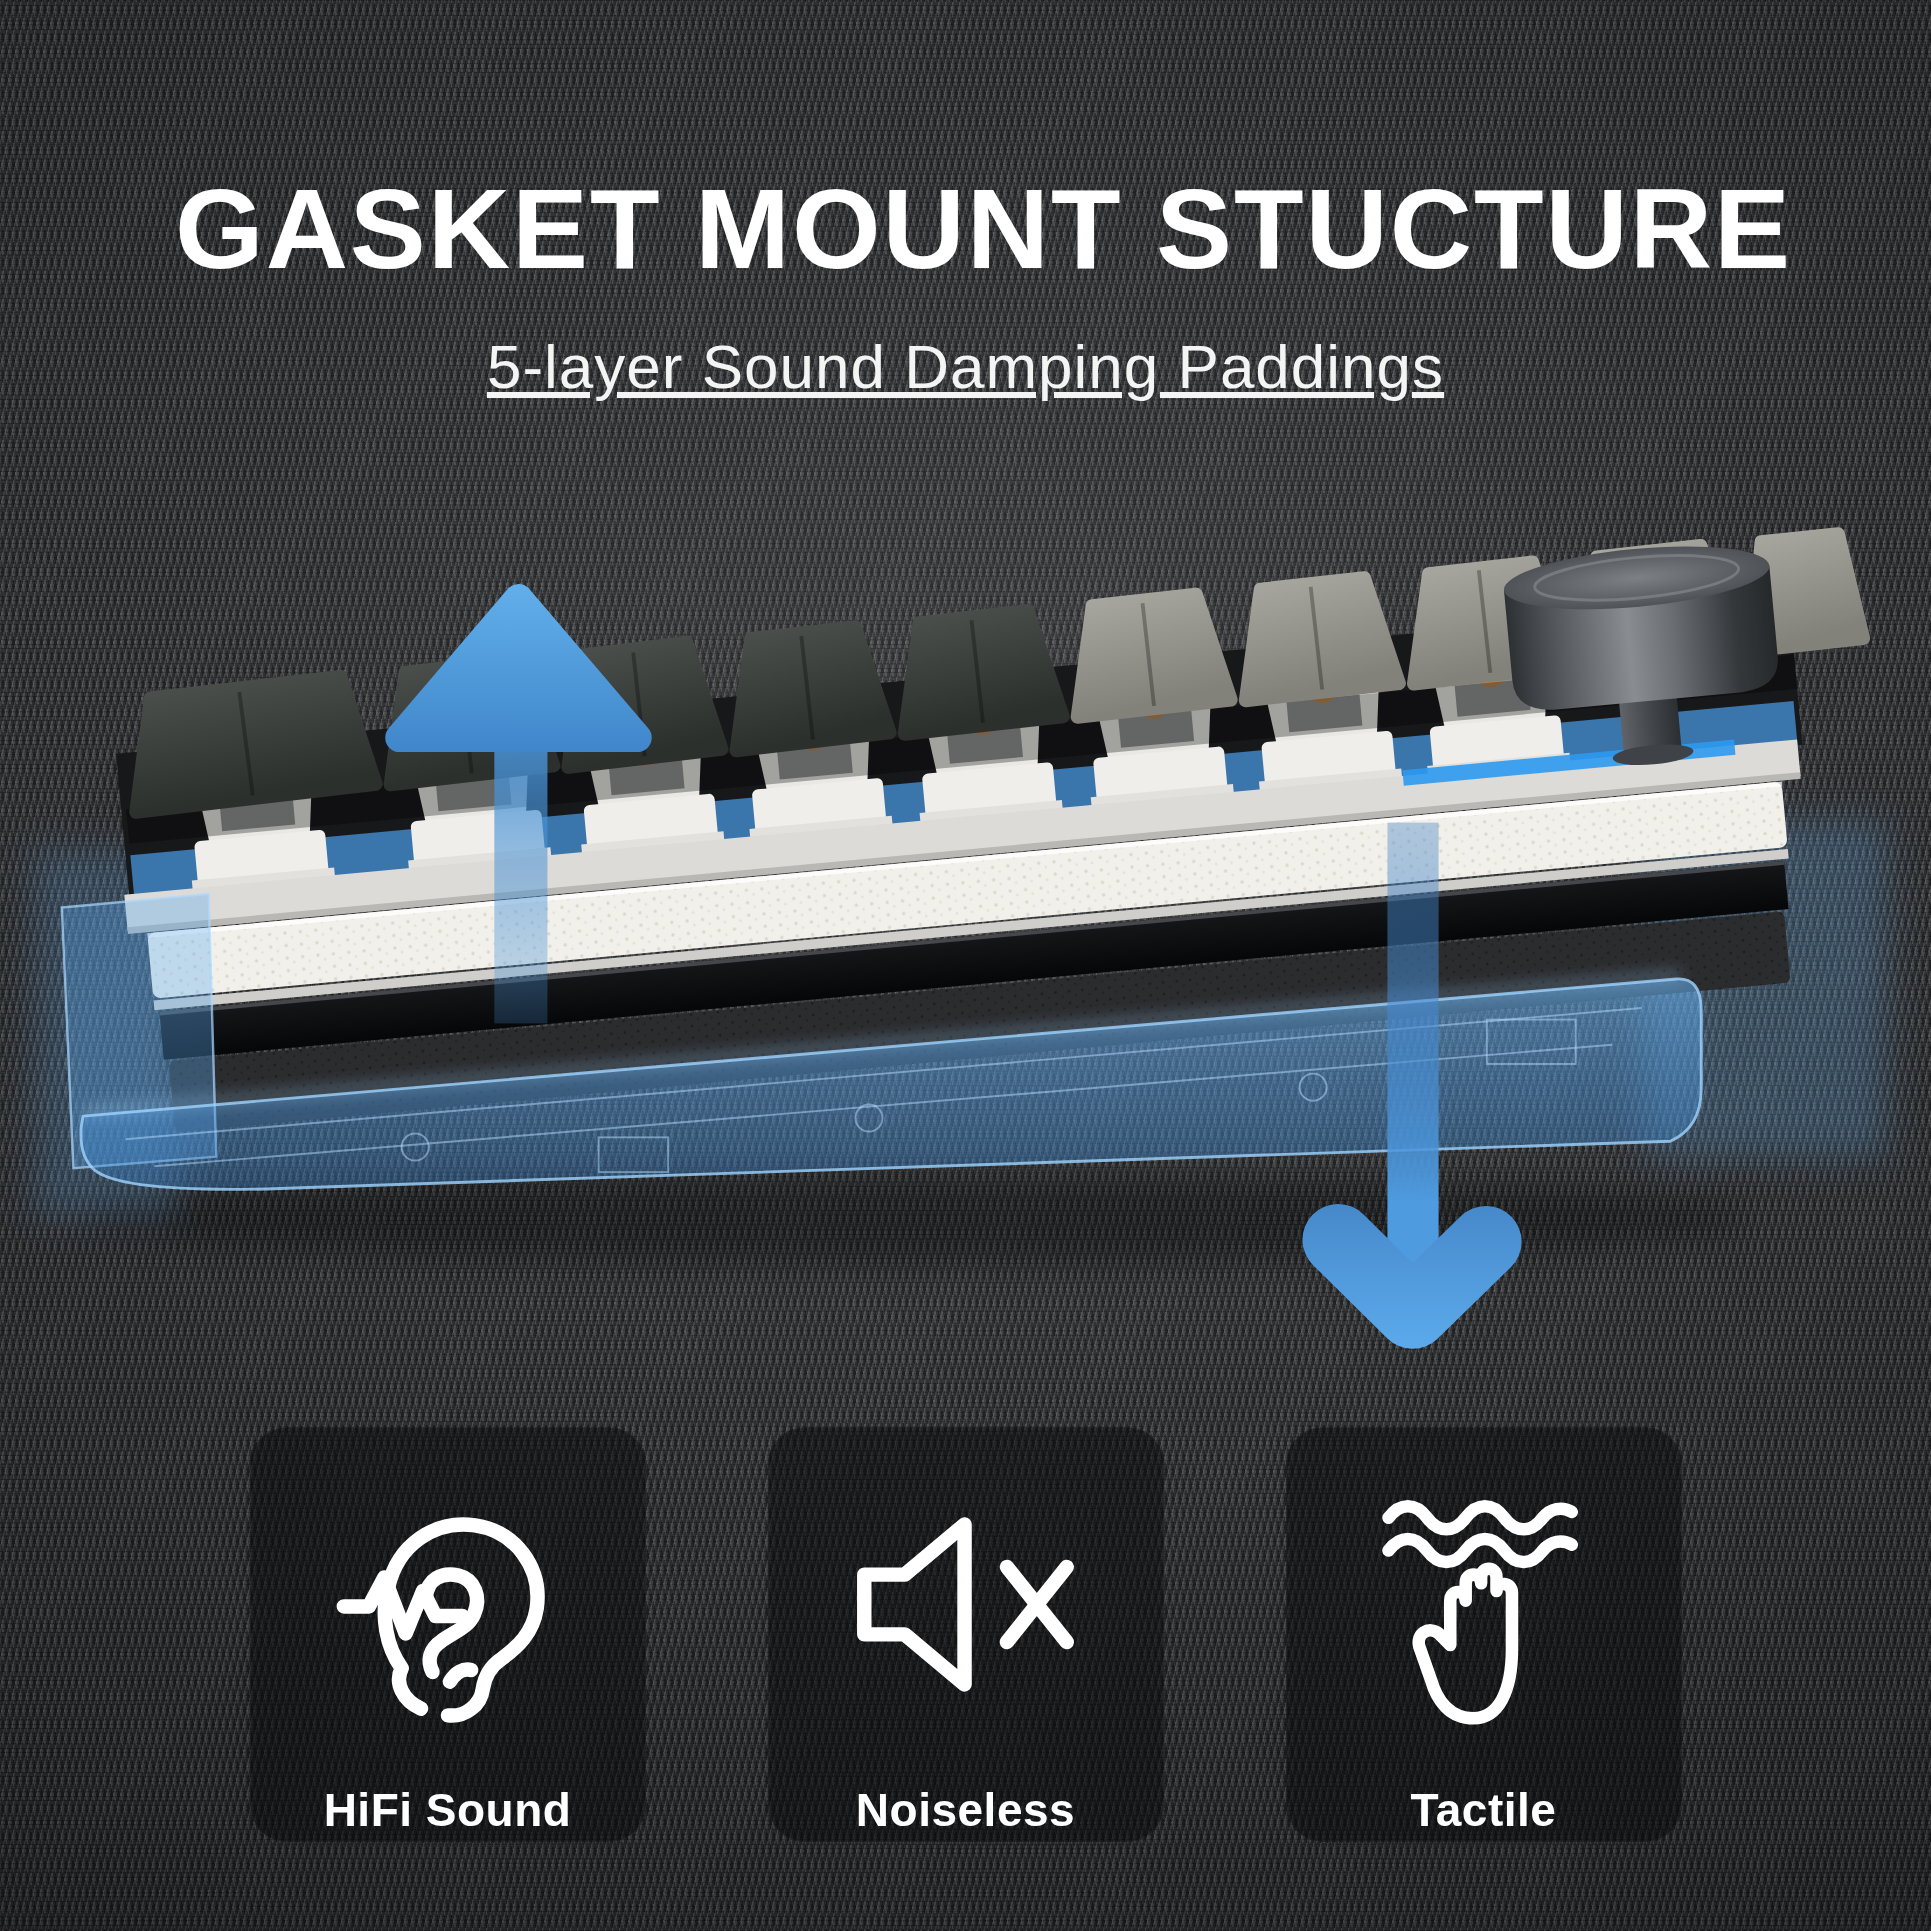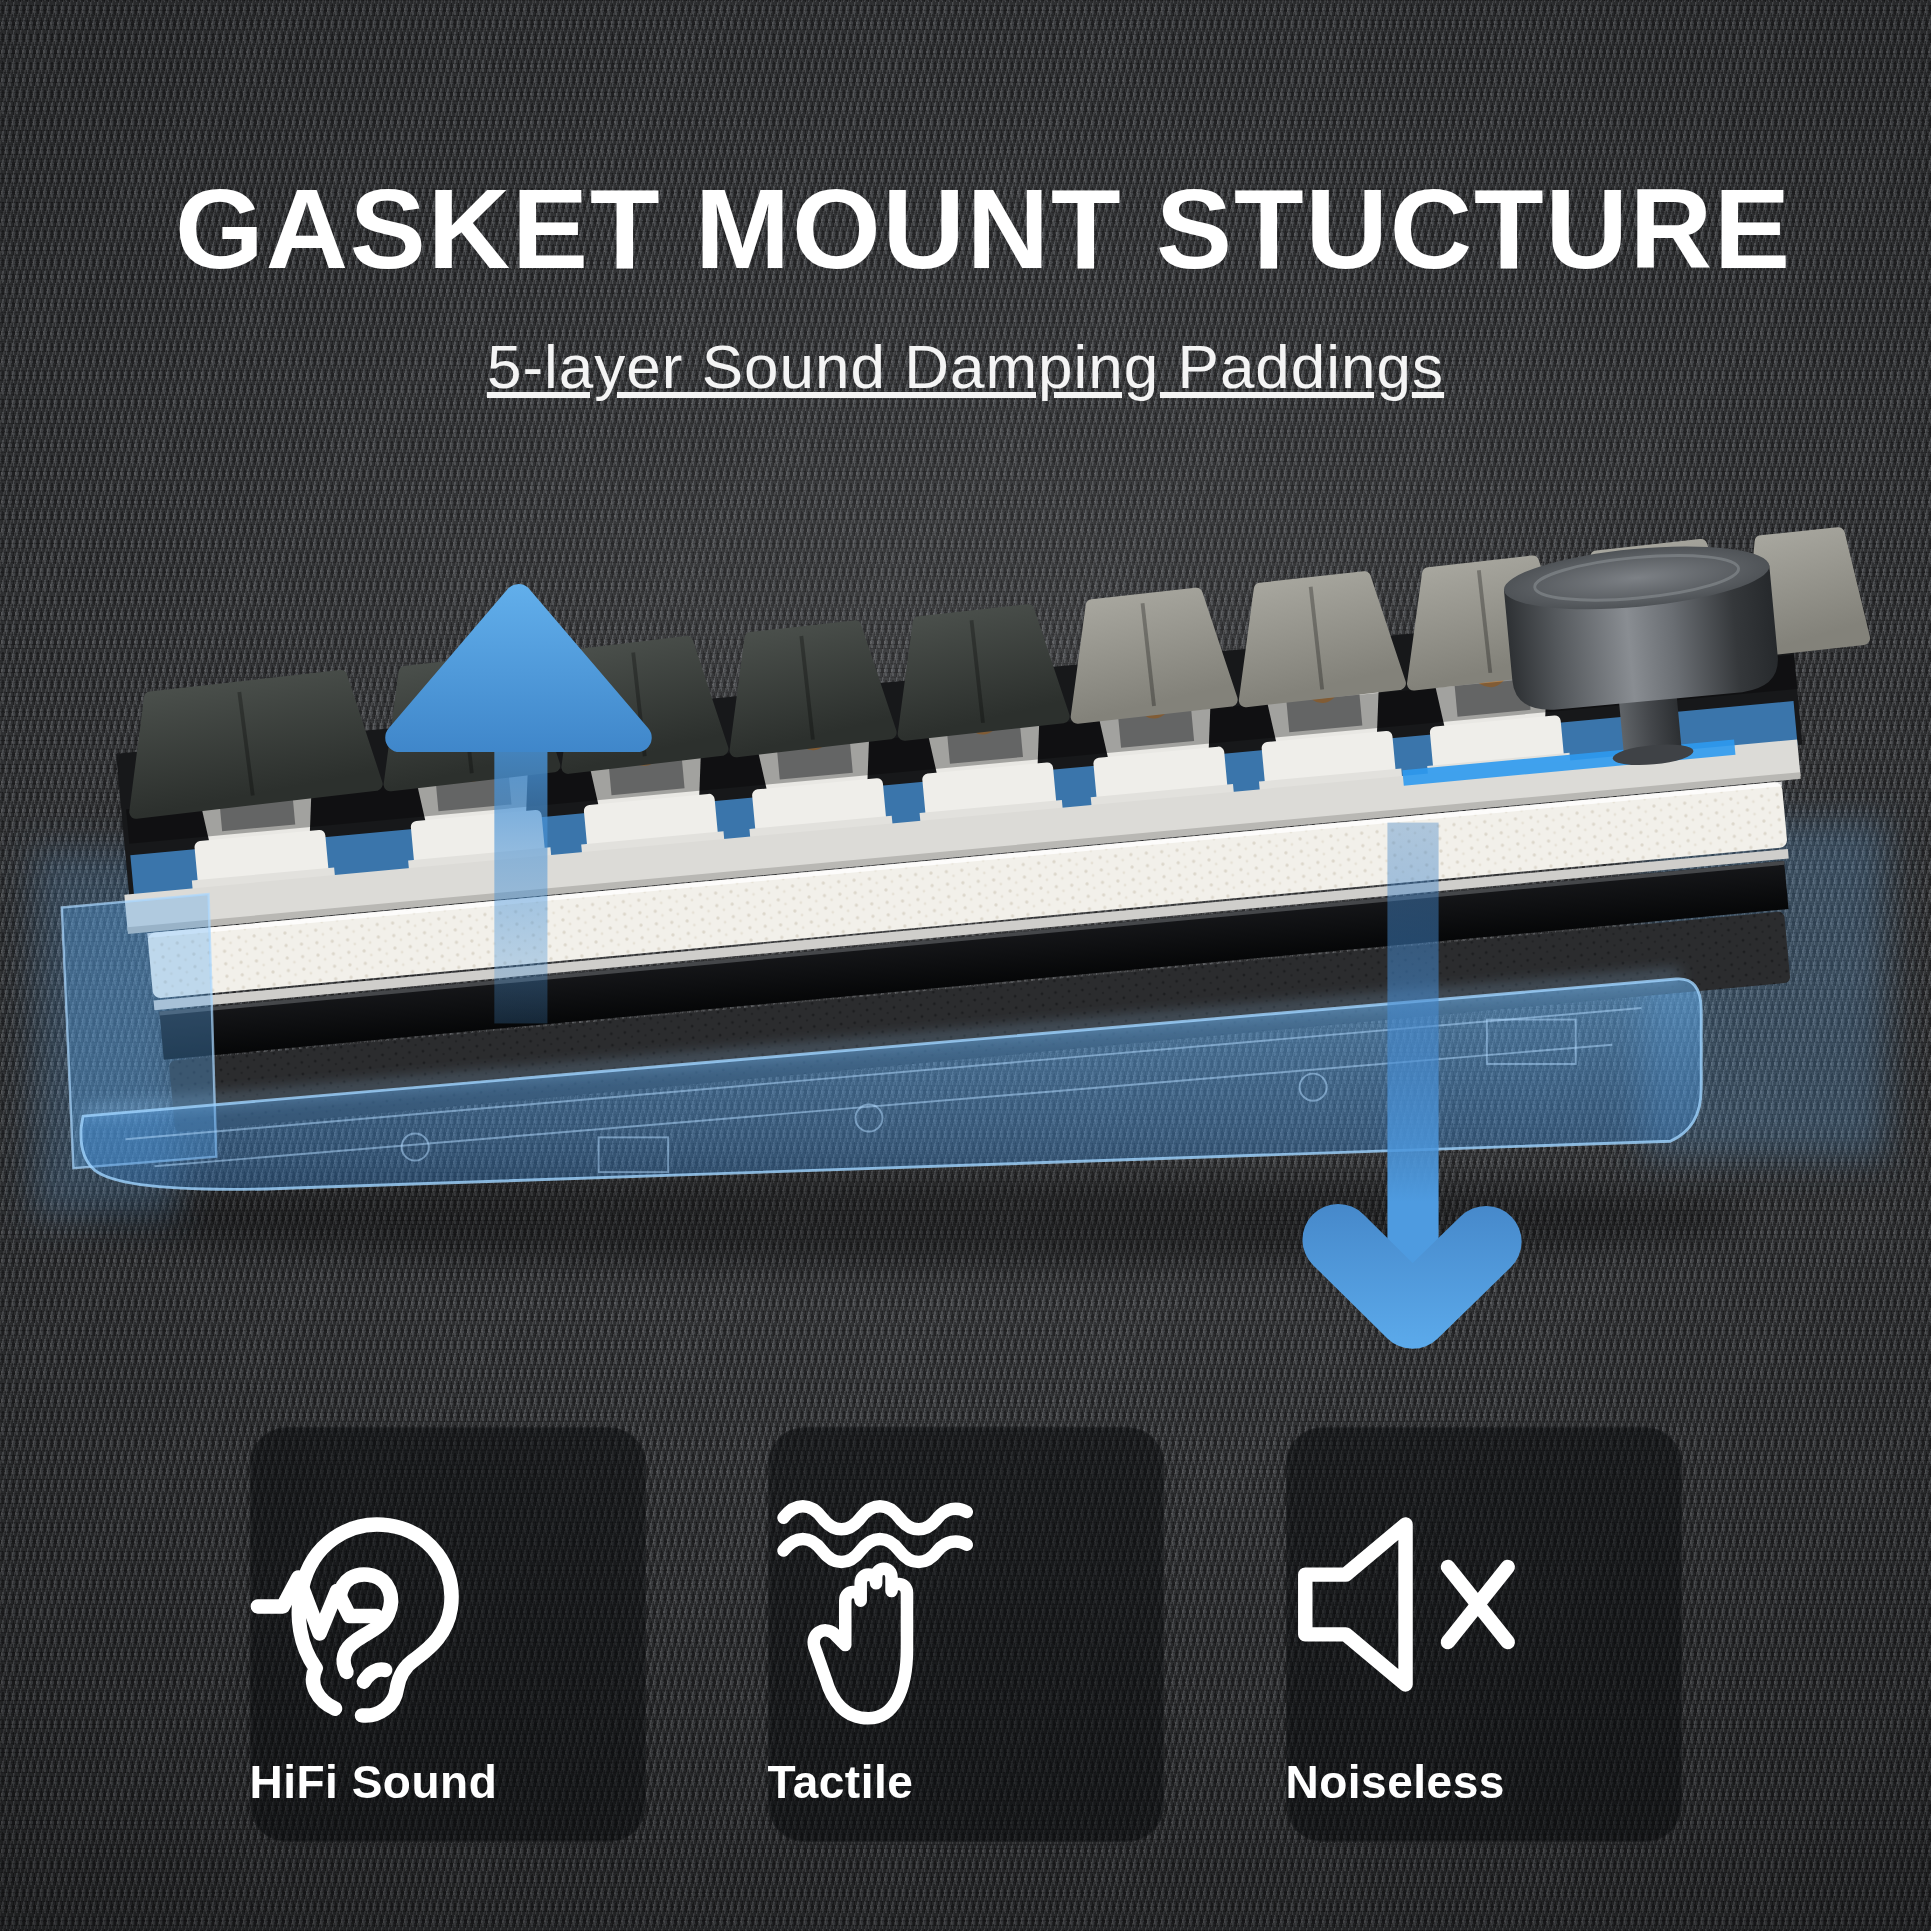--- a/index.html
+++ b/index.html
@@ -32,21 +32,21 @@
   }
   .scene{position:absolute;left:0;top:0;width:1931px;height:1931px;}
   .cards{
     position:absolute;top:1427px;left:50%;transform:translateX(-50%);
     display:flex;gap:122px;
   }
   .card{
     width:396px;height:415px;border-radius:37px;
     background:rgba(8,9,11,0.52);
     box-shadow:inset 0 0 0 1px rgba(255,255,255,0.03);
-    display:flex;flex-direction:column;align-items:flex-start;
+    display:flex;flex-direction:column;align-items:center;gap:28px;
   }
   .card .icon{margin-top:54px;height:247px;display:flex;align-items:center;justify-content:center;}
   .card .label{margin-top:27px;color:#ffffff;font-size:46px;font-weight:700;letter-spacing:0.5px;}
 </style>
 </head>
 <body>
 
 <div class="bg"></div>
 
 <div class="title">GASKET MOUNT STUCTURE</div>
@@ -237,34 +237,34 @@
         <path d="M88,234 C70,226 60,208 68,192 C52,170 46,138 54,108 C64,64 102,38 144,44 C186,50 214,88 208,130 C204,156 188,170 172,182 C160,190 154,200 152,214 C150,230 134,243 116,241"></path>
         <path d="M100,196 C94,184 97,172 109,164 C123,154 137,150 143,136 C151,118 143,100 127,96 C109,92 95,100 93,118"></path>
         <path d="M118,206 C124,196 132,192 140,194"></path>
       </svg>
     </div>
     <div class="label">HiFi Sound</div>
   </div>
 
   <div class="card">
     <div class="icon">
+      <svg width="241" height="203" viewBox="0 0 250 210" fill="none" stroke="#ffffff" stroke-width="15" stroke-linecap="round" stroke-linejoin="round">
+        <path d="M20,74 h42 l62,-52 v166 l-62,-52 h-42 z"></path>
+        <path d="M168,66 L230,144"></path>
+        <path d="M230,66 L168,144"></path>
+      </svg>
+    </div>
+    <div class="label">Noiseless</div>
+  </div>
+
+  <div class="card">
+    <div class="icon">
       <svg width="222" height="243" viewBox="0 0 230 252" fill="none" stroke="#ffffff" stroke-width="13" stroke-linecap="round" stroke-linejoin="round">
         <path d="M16,36 C28,20 44,20 56,36 C68,52 84,52 96,36 C108,20 124,20 136,36 C148,52 164,52 176,36 C184,26 196,24 206,30"></path>
         <path d="M16,70 C28,54 44,54 56,70 C68,86 84,86 96,70 C108,54 124,54 136,70 C148,86 164,86 176,70 C184,60 196,58 206,64"></path>
         <path d="M104,244 C80,244 66,226 60,204 L48,170 C44,156 58,148 68,156 L80,168 L80,122 C80,110 96,110 96,122 L96,104 C96,92 112,92 112,104 L112,98 C112,86 128,86 128,98 L128,112 C128,102 144,102 144,114 L144,172 C144,216 130,244 104,244 Z"></path>
       </svg>
     </div>
     <div class="label">Tactile</div>
   </div>
 
-  <div class="card">
-    <div class="icon">
-      <svg width="241" height="203" viewBox="0 0 250 210" fill="none" stroke="#ffffff" stroke-width="15" stroke-linecap="round" stroke-linejoin="round">
-        <path d="M20,74 h42 l62,-52 v166 l-62,-52 h-42 z"></path>
-        <path d="M168,66 L230,144"></path>
-        <path d="M230,66 L168,144"></path>
-      </svg>
-    </div>
-    <div class="label">Noiseless</div>
-  </div>
-
 </div>
 
 
 </body></html>

